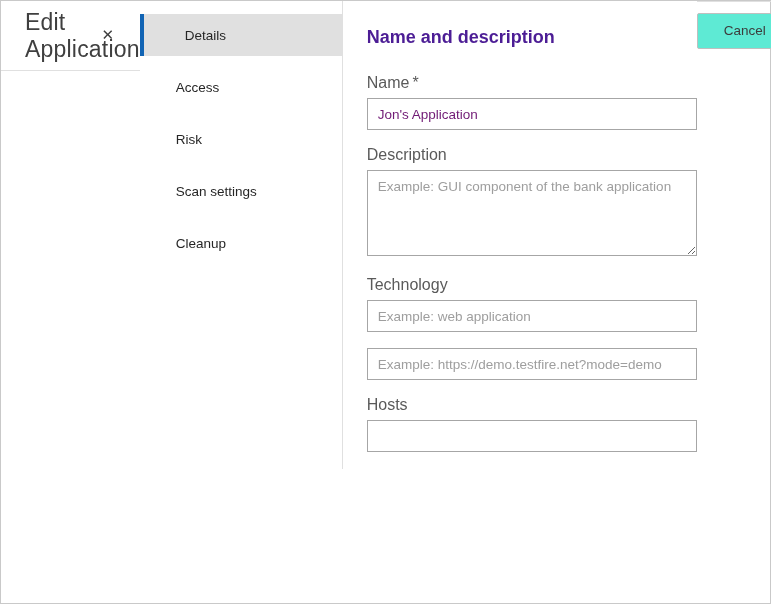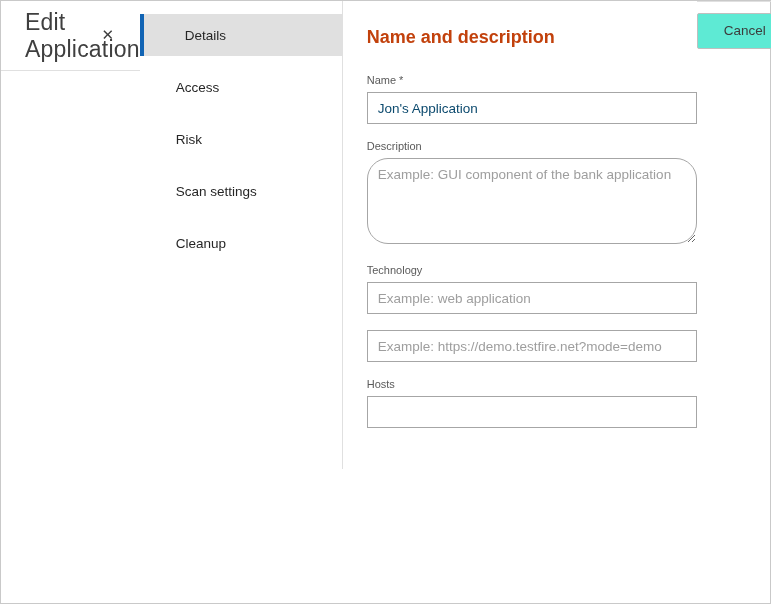--- a/index.html
+++ b/index.html
@@ -79,47 +79,46 @@
   }
   .content {
     flex: 1;
     height: 452px;
     overflow: hidden;
     padding: 26px 0 0 24px;
   }
   .section-heading {
     font-size: 18px;
     font-weight: 700;
-    color: #c2410c;
+    color: #4c1d95;
   }
   .field { margin-top: 16px; }
   .field:first-of-type { margin-top: 26px; }
   .field label {
     display: block;
-    font-size: 11px;
+    font-size: 16px;
     color: #5a5a5a;
     margin-bottom: 6px;
   }
   .field input, .field textarea {
     width: 330px;
     border: 1px solid #a6a6a6;
     background: #ffffff;
     font-family: "Liberation Sans", sans-serif;
     font-size: 13.5px;
-    color: #0c4a6e;
+    color: #701a75;
     outline: none;
   }
   .field input {
     height: 32px;
     padding: 0 10px;
   }
   .field textarea {
     height: 86px;
     padding: 8px 10px;
-    border-radius: 21px;
   }
   .field input::placeholder, .field textarea::placeholder {
     color: #9e9e9e;
   }
   .required-marker { margin-left: 3px; color: #5a5a5a; }
   
   .modal-footer {
     height: 58px;
     flex: 0 0 58px;
     border-top: 1px solid #e0e0e0;

